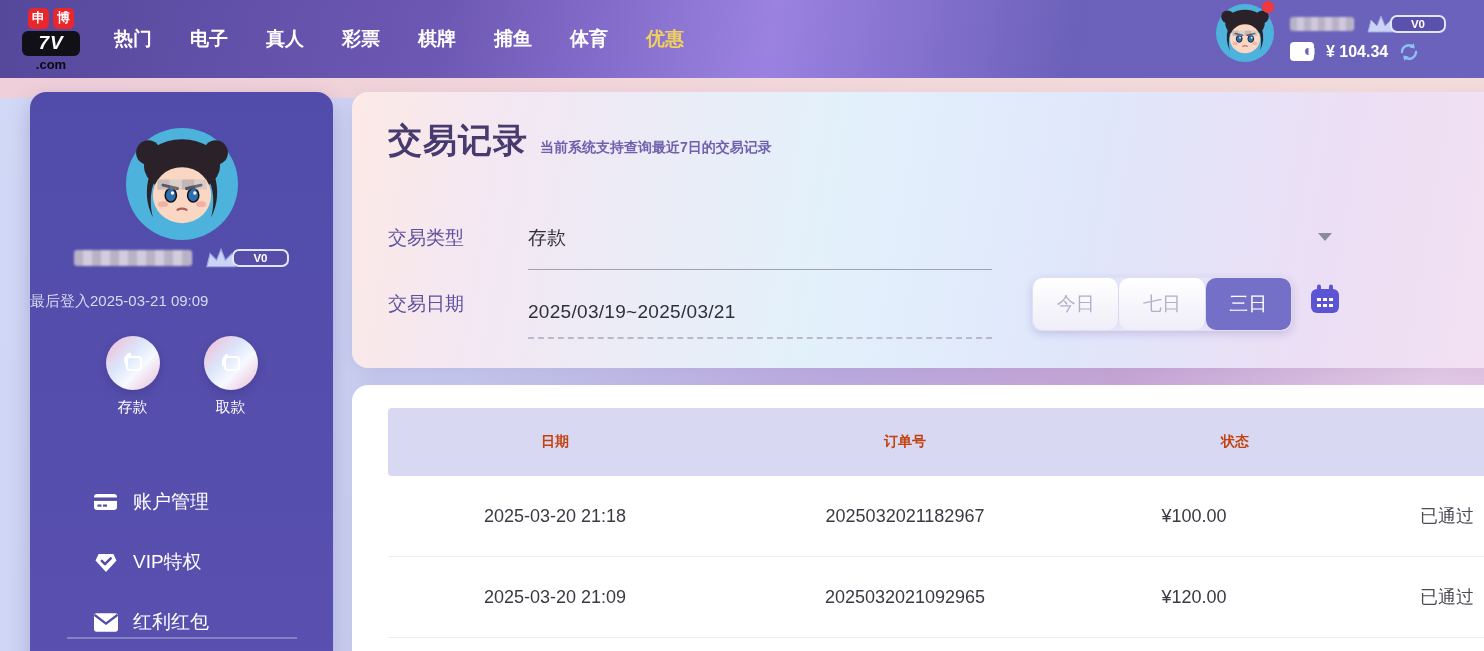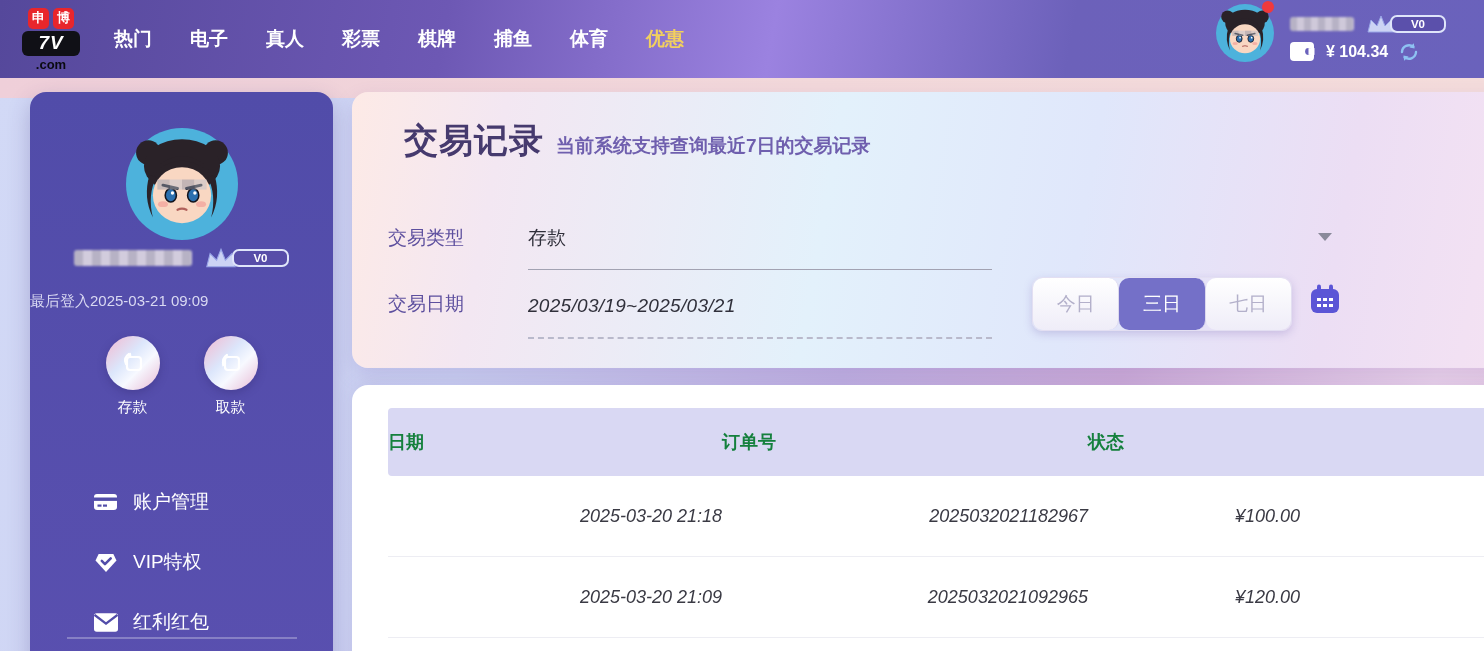--- a/index.html
+++ b/index.html
@@ -68,27 +68,27 @@
   .sb-menu { position:absolute; top:380px; left:0; width:100%; }
   .sb-menu-item { height:60px; display:flex; align-items:center; padding-left:64px; gap:15px;
     color:#fff; font-size:19px; cursor:pointer; }
   .sb-divider { position:absolute; top:545px; left:50%; transform:translateX(-50%);
     width:230px; height:2px; background:rgba(255,255,255,.28); }
 
   
   .filter-panel { position:absolute; left:352px; top:14px; width:1250px; height:276px; border-radius:16px;
     background:linear-gradient(100deg,#fdeae6 0%,#f3e7f2 12%,#e3f1fb 38%,#e0e7fb 58%,#ecdef4 78%,#f8e4f2 100%);
     box-shadow:0 8px 20px rgba(110,90,170,.18); }
-  .title-row { position:absolute; left:52px; top:26px; display:flex; align-items:baseline; gap:12px; }
+  .title-row { position:absolute; left:36px; top:26px; display:flex; align-items:baseline; gap:12px; }
   .page-title { font-size:34px; font-weight:bold; color:#463a6e; letter-spacing:1px; }
-  .page-subtitle { font-size:19px; font-weight:600; color:#6f5fae; }
+  .page-subtitle { font-size:14px; font-weight:600; color:#6f5fae; }
   .f-label { position:absolute; left:36px; font-size:19px; color:#5d4f9e; }
   .f-value { position:absolute; left:176px; font-size:19px; color:#30303b; }
   .lbl-type { top:133px; } .val-type { top:133px; cursor:pointer; }
-  .lbl-date { top:199px; } .val-date { top:203px; letter-spacing:.3px; cursor:pointer;font-style:italic; }
+  .lbl-date { top:199px; } .val-date { top:209px; letter-spacing:.3px; cursor:pointer; }
   .caret-down { position:absolute; left:966px; top:141px; width:0; height:0; cursor:pointer;
     border-left:7px solid transparent; border-right:7px solid transparent; border-top:8px solid #8a8a9a; }
   .u-line1 { position:absolute; left:176px; top:177px; width:464px; height:1px; background:#a2a2b2; }
   .u-line2 { position:absolute; left:176px; top:245px; width:464px; border-bottom:2px dashed #b9b9cb; }
   .cal-btn { position:absolute; left:956px; top:190px; width:34px; height:34px; cursor:pointer; }
   .range-group { position:absolute; left:680px; top:185px; width:260px; height:54px; display:flex;
     border-radius:10px; overflow:hidden; border:1px solid #e3dff2;
     box-shadow:0 3px 9px rgba(120,100,180,.28); }
   .range-btn { flex:1; display:flex; align-items:center; justify-content:center; font-size:19px;
     color:#b3b0ca; background:linear-gradient(180deg,#ffffff,#efedf8); cursor:pointer;
@@ -96,22 +96,22 @@
   .range-btn:last-child { border-right:none; }
   .range-btn.active { background:#7470c8; color:#fff; }
 
   
   .table-panel { position:absolute; left:352px; top:307px; width:1250px; height:360px;
     border-radius:16px 16px 0 0; background:#ffffff; box-shadow:0 -4px 16px rgba(110,90,170,.12); }
   .tbl { position:absolute; left:36px; top:23px; width:1206px; }
   .tbl-head { height:68px; background:#d9d8f3; border-radius:4px; display:flex; align-items:center; }
   .tbl-row { height:81px; display:flex; align-items:center; border-bottom:1px solid #ededf3;
     font-size:18px; color:#3a3a44; }
-  .th { font-size:18px; font-weight:600; color:#15803d; }
-  .td { text-align:right;font-style:italic; }
+  .th { font-size:14px; font-weight:600; color:#c2410c; text-align:center; }
+  .td { text-align:center; }
   .c1 { width:334px; } .c2 { width:366px; } .c3 { width:212px; } .c4 { width:294px; }
   .td.c4 { color:#4c4c56; }
 </style>
 </head>
 <body>
 
 <svg width="0" height="0" style="position:absolute">
   <defs>
     <g id="avatar-art">
       <circle cx="50" cy="50" r="50" fill="#4db2dc"></circle>
@@ -289,22 +289,22 @@
           <rect x="21" y="16" width="4" height="3" fill="#fff"></rect>
           <rect x="9" y="22" width="4" height="3" fill="#fff"></rect>
           <rect x="15" y="22" width="4" height="3" fill="#fff"></rect>
           <rect x="21" y="22" width="4" height="3" fill="#fff"></rect>
         </svg>
       </div>
       <div class="u-line2"></div>
 
       <div class="range-group">
         <div class="range-btn">今日</div>
+        <div class="range-btn">七日</div>
         <div class="range-btn active">三日</div>
-        <div class="range-btn">七日</div>
       </div>
     </div>
 
     <div class="table-panel">
       <div class="tbl">
         <div class="tbl-head">
           <div class="th c1">日期</div>
           <div class="th c2">订单号</div>
           <div class="th c4">状态</div>
         </div>

